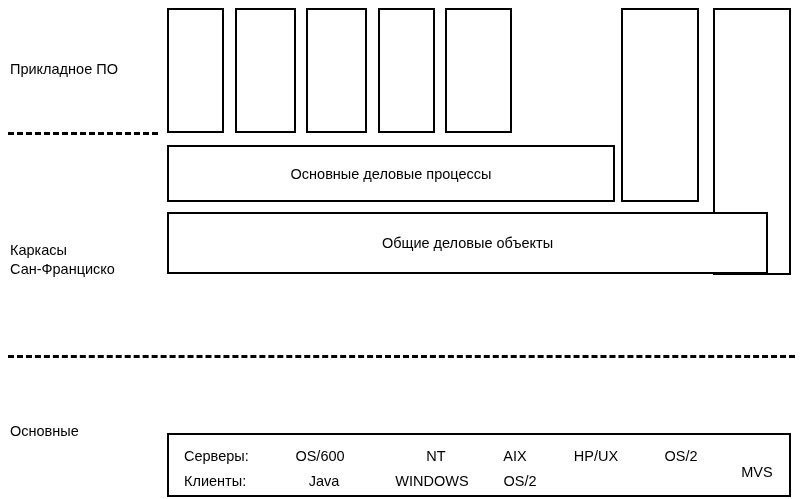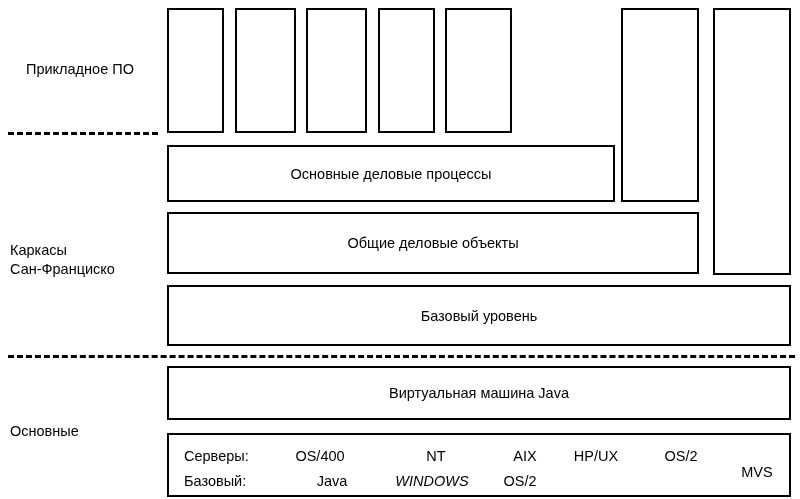--- a/index.html
+++ b/index.html
@@ -64,21 +64,21 @@
     white-space: nowrap;
   }
   .plat-cell.lead { text-align: left; }
   .plat-cell.val  { text-align: center; transform: translateX(-50%); }
 </style>
 </head>
 <body>
 
 <div id="canvas">
 
-  <div class="side-label" style="left:10px; top:60px;margin-left:16px;">Прикладное ПО</div>
+  <div class="side-label" style="left:10px; top:60px;">Прикладное ПО</div>
 
   <div class="side-label" style="left:10px; top:218px;margin-top:23px;">Каркасы
 Сан-Франциско</div>
 
   <div class="side-label" style="left:10px; top:422px;">Основные</div>
 
   <div class="dashed" style="left:8px; top:132px; width:150px;"></div>
 
   <div class="dashed" style="left:8px; top:355px; width:787px;"></div>
 
@@ -107,41 +107,35 @@
   </div>
 
   <div class="box" style="left:713px; top:8px; width:78px; height:267px;">
     <div class="box-label" style="top:50%; transform:translateY(-50%);"></div>
   </div>
 
   <div class="box" style="left:167px; top:145px; width:448px; height:57px;">
     <div class="box-label" style="top:50%; transform:translateY(-50%);">Основные деловые процессы</div>
   </div>
 
-  <div class="box" style="left:167px; top:212px; width:532px; height:62px;">
+  <div class="box" style="left:167px; top:212px; width:601px; height:62px;">
     <div class="box-label" style="top:50%; transform:translateY(-50%);">Общие деловые объекты</div>
   </div>
 
-  <div class="box" style="left:167px; top:285px; width:624px; height:61px;">
-    <div class="box-label" style="top:50%; transform:translateY(-50%);">Базовый уровень</div>
-  </div>
 
-  <div class="box" style="left:167px; top:366px; width:624px; height:54px;">
-    <div class="box-label" style="top:50%; transform:translateY(-50%);">Виртуальная машина Java</div>
-  </div>
 
   <div class="plat-table" style="left:167px; top:433px; width:624px; height:64px;padding-left:40px;">
 
     <div class="plat-cell lead" style="left:15px; top:13px;">Серверы:</div>
-    <div class="plat-cell val" style="left:151px; top:13px;">OS/400</div>
+    <div class="plat-cell val" style="left:151px; top:13px;">OS/600</div>
     <div class="plat-cell val" style="left:267px; top:13px;">NT</div>
-    <div class="plat-cell val" style="left:356px; top:13px;text-align:right;">AIX</div>
+    <div class="plat-cell val" style="left:346px; top:13px;text-align:right;">AIX</div>
     <div class="plat-cell val" style="left:427px; top:13px;text-align:center;">HP/UX</div>
     <div class="plat-cell val" style="left:512px; top:13px;">OS/2</div>
     <div class="plat-cell val" style="left:588px; top:13px;margin-top:16px;">MVS</div>
 
-    <div class="plat-cell lead" style="left:15px; top:38px;">Базовый:</div>
-    <div class="plat-cell val" style="left:163px; top:38px;">Java</div>
-    <div class="plat-cell val" style="left:263px; top:38px;font-style:italic;">WINDOWS</div>
+    <div class="plat-cell lead" style="left:15px; top:38px;">Клиенты:</div>
+    <div class="plat-cell val" style="left:155px; top:38px;">Java</div>
+    <div class="plat-cell val" style="left:263px; top:38px;">WINDOWS</div>
     <div class="plat-cell val" style="left:351px; top:38px;">OS/2</div>
   </div>
 
 </div>
 
 </body></html>

